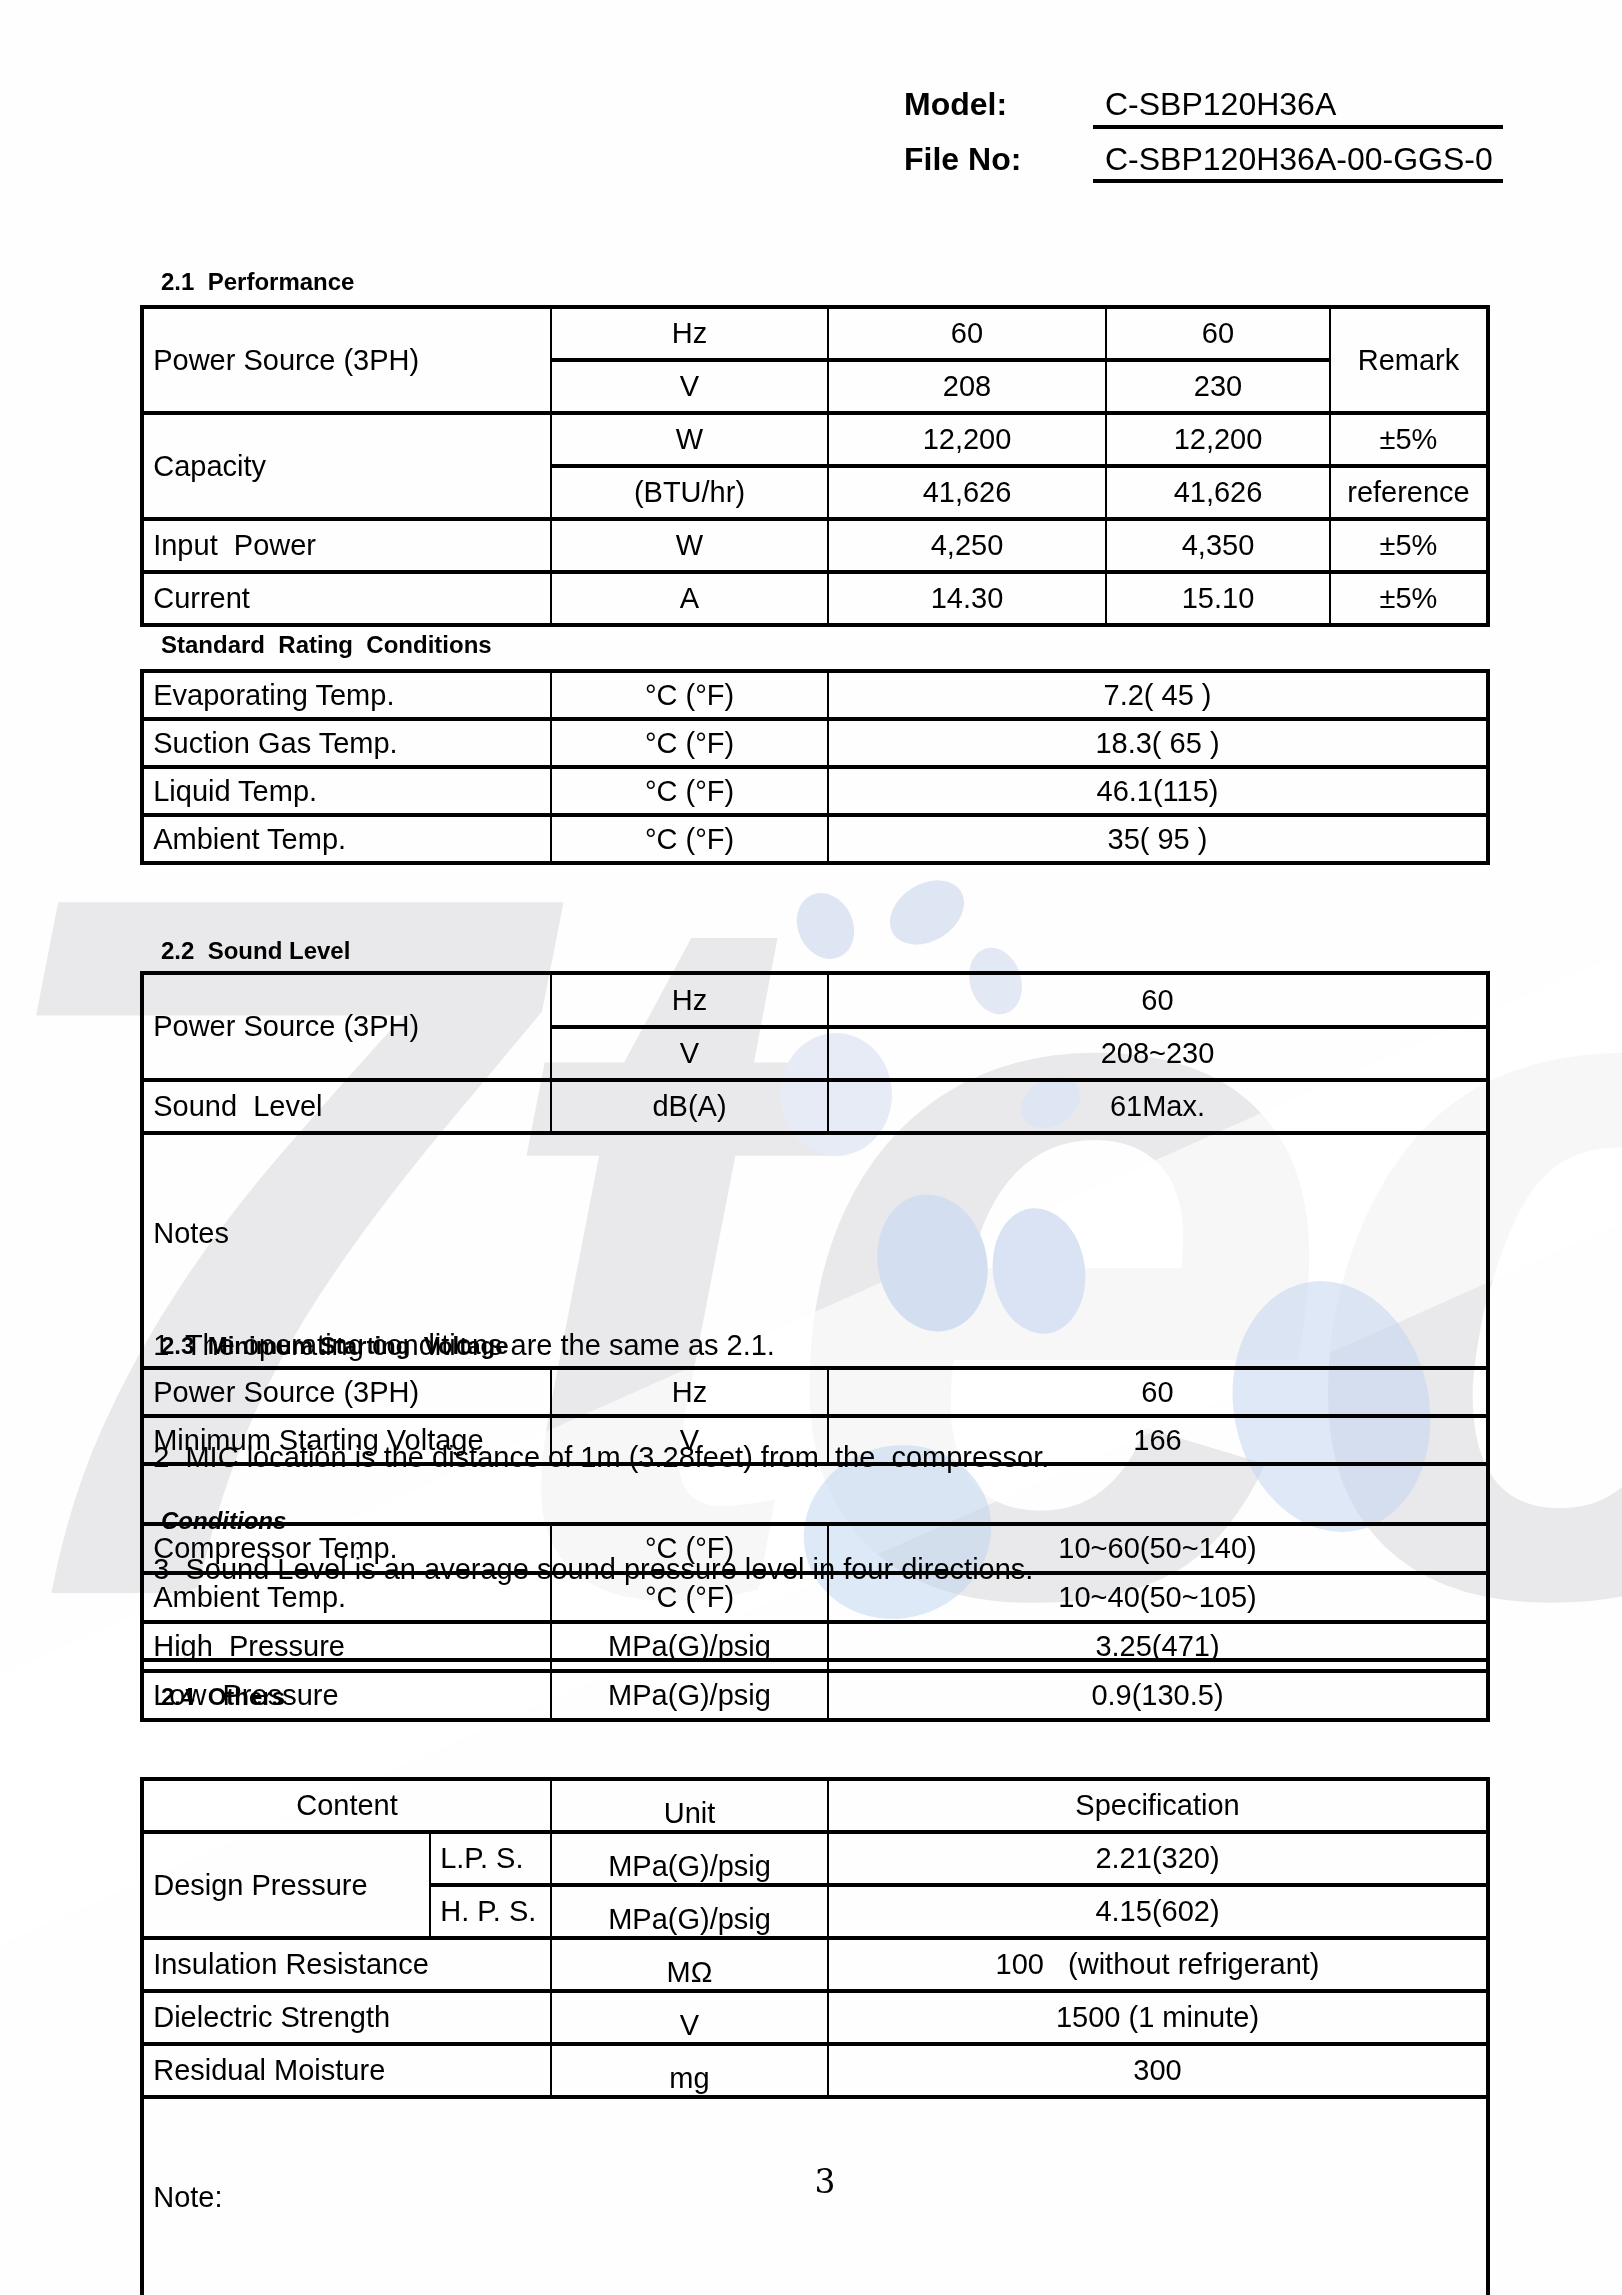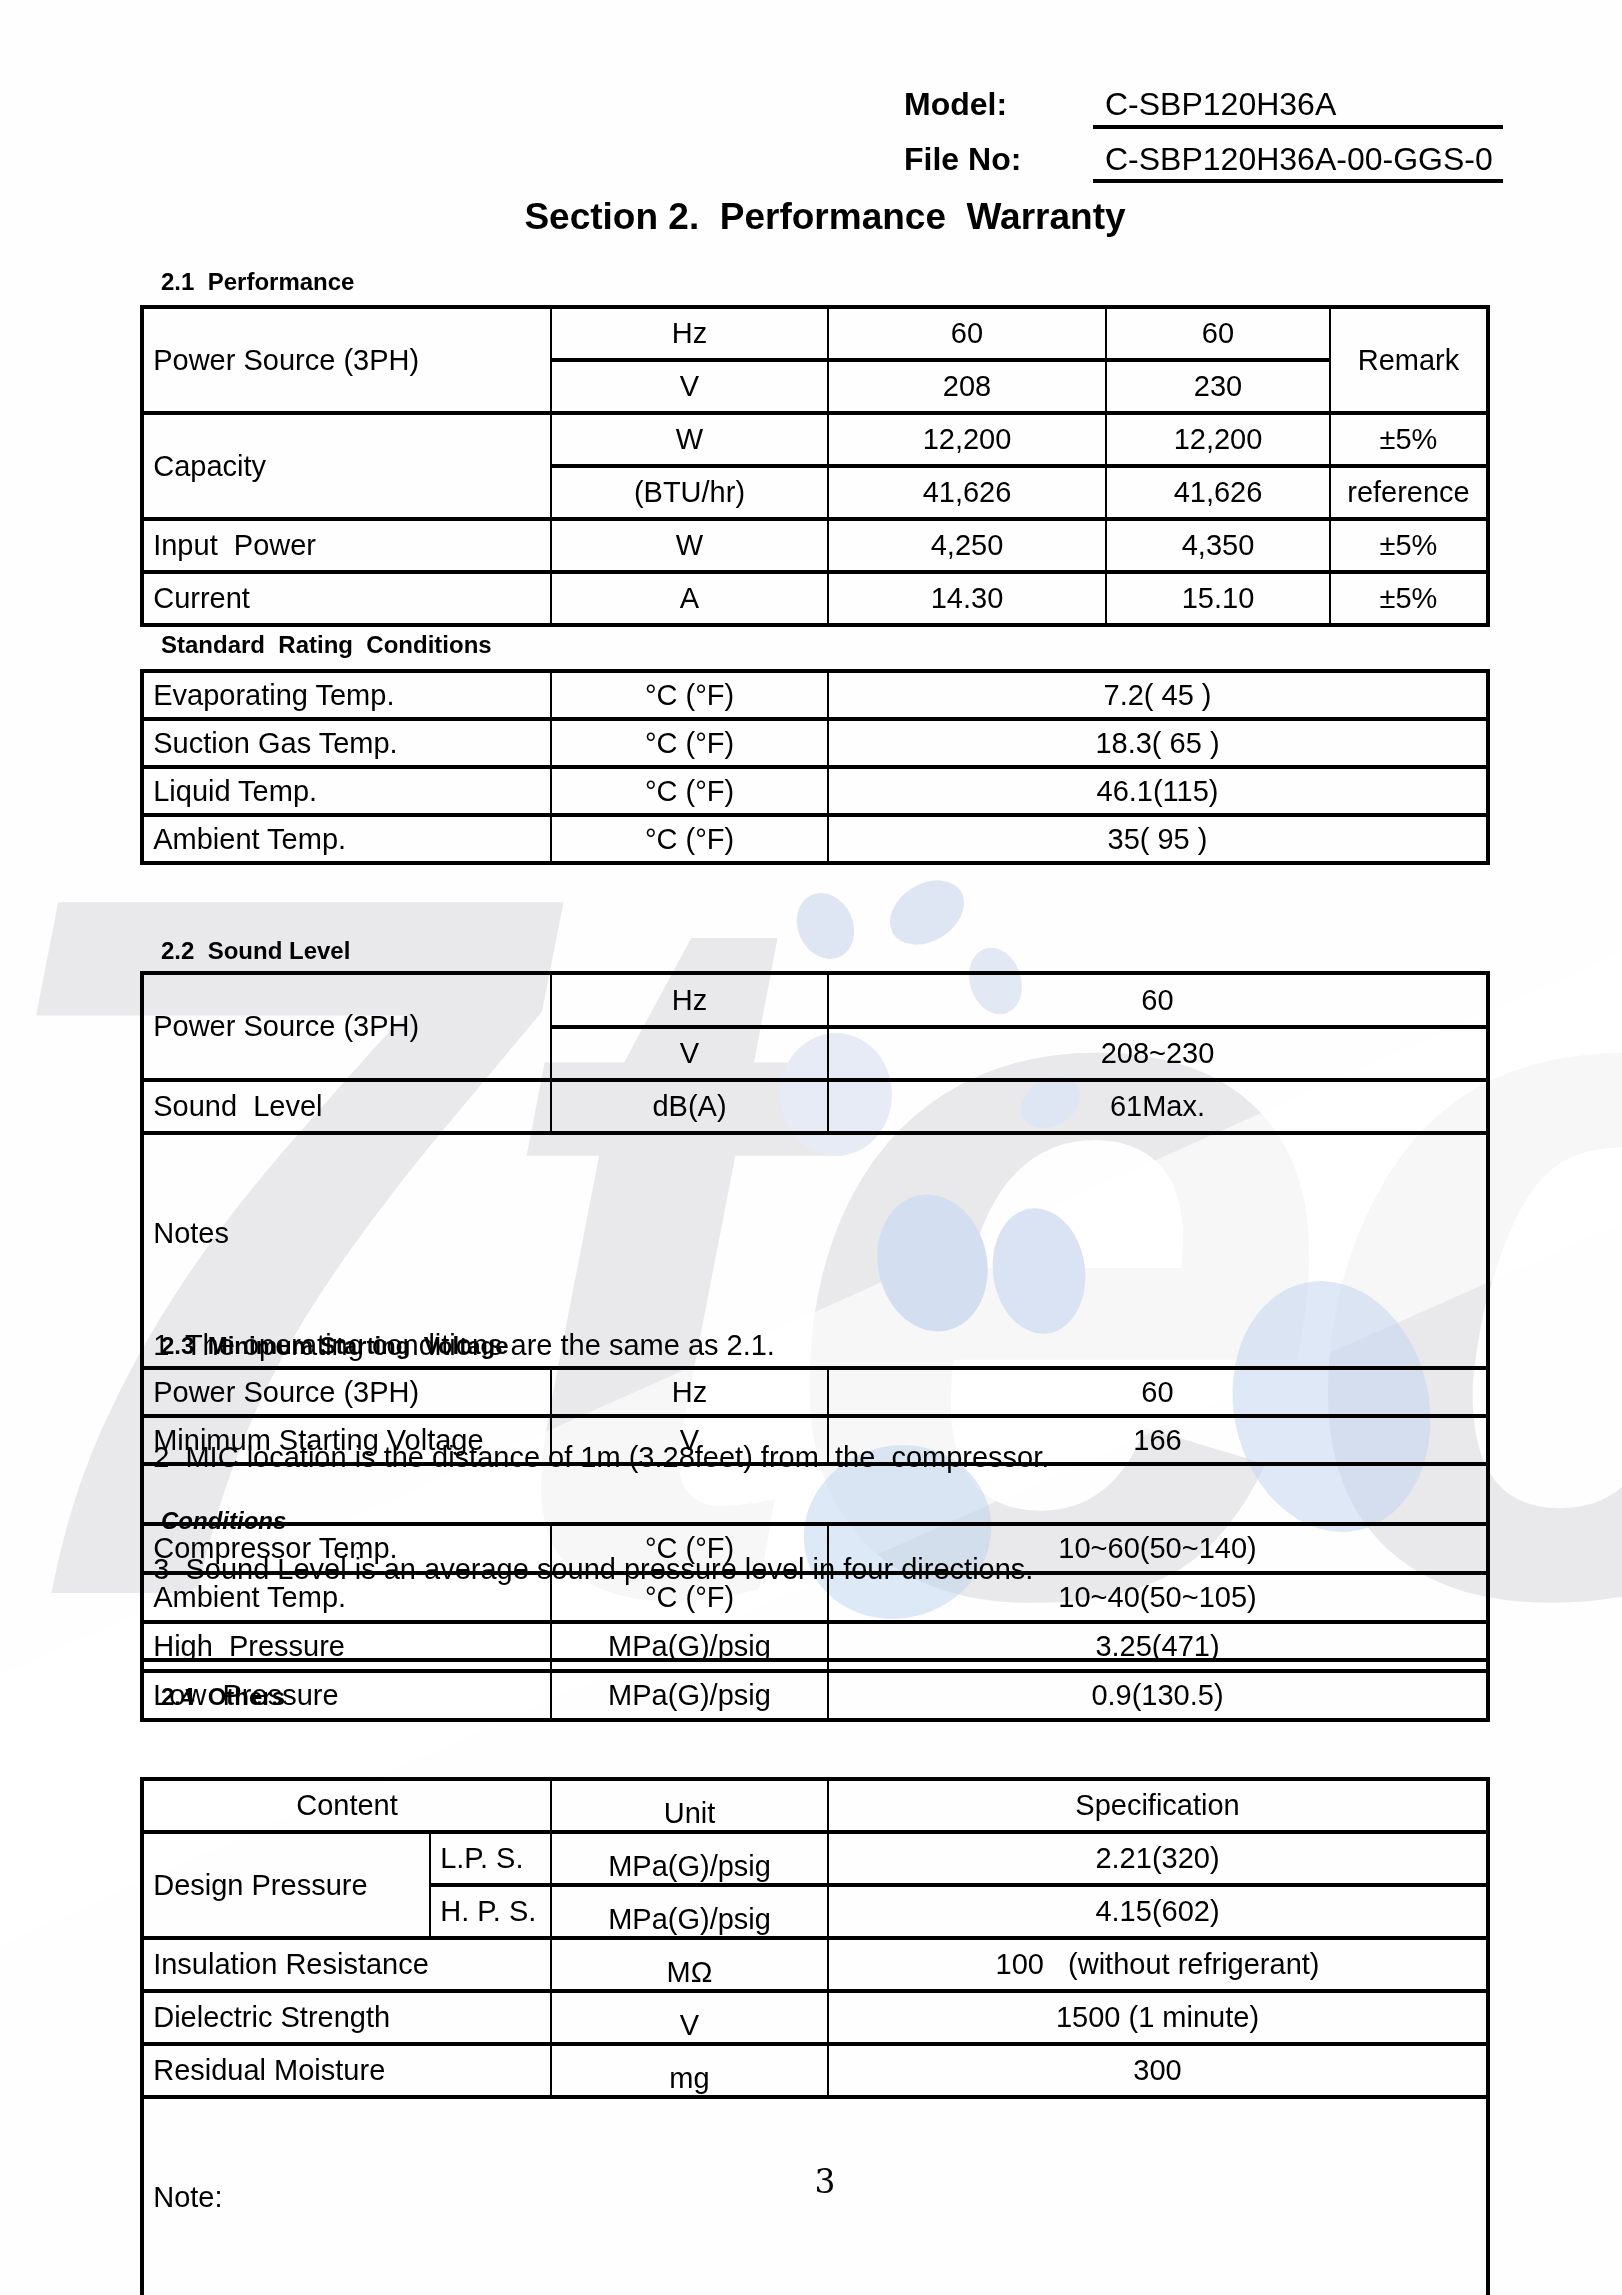--- a/index.html
+++ b/index.html
@@ -74,21 +74,20 @@
 
   <div class="content">
 
     <span class="hdr-label" style="top:86px;">Model:</span>
     <span class="hdr-value" style="top:86px;">C-SBP120H36A</span>
     <div class="hline" style="top:125px;"></div>
     <span class="hdr-label" style="top:141px;">File No:</span>
     <span class="hdr-value" style="top:141px;">C-SBP120H36A-00-GGS-0</span>
     <div class="hline" style="top:179px;"></div>
 
-    <div class="title" style="top:196px;">Section 2.  Performance  Warranty</div>
 
     <div class="h" style="top:265px;">2.1  Performance</div>
     <table style="top:305px;">
       <colgroup>
           <col style="width:409px">
           <col style="width:277px">
           <col style="width:278px">
           <col style="width:224px">
           <col style="width:158px">
         </colgroup>

